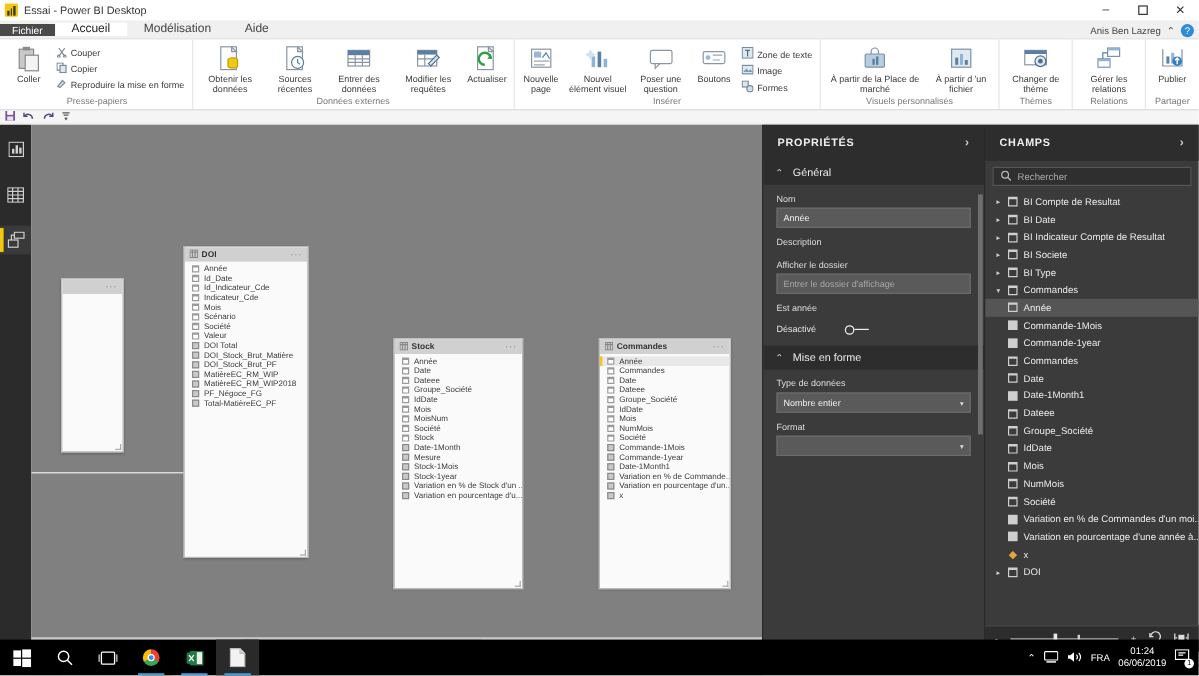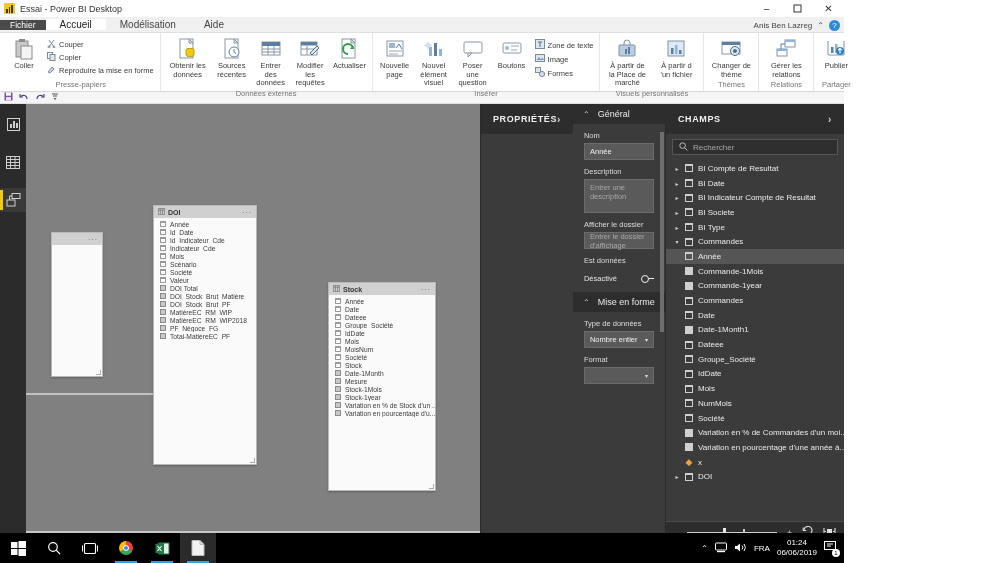--- a/index.html
+++ b/index.html
@@ -2,21 +2,21 @@
 <html><head>
 <meta charset="utf-8">
 <style>
   * { box-sizing: border-box; margin: 0; padding: 0; }
   html, body {
     width: 999px; height: 563px;
     overflow: hidden;
     font-family: "Liberation Sans", sans-serif;
     background: #ffffff;
   }
-  .app { position: relative; width: 844px; height: 563px; }
+  .app { position: relative; width: 999px; height: 563px; }
 
   
   .titlebar {
     height: 17px; background: #ffffff;
     display: flex; align-items: center;
     font-size: 9px; color: #333;
     position: relative;
   }
   .pbi-logo {
     width: 11px; height: 11px; margin-left: 4px; margin-right: 5px;
@@ -143,21 +143,21 @@
     display:flex; align-items:center; padding:0 16px; font-size:8.5px; color:#333;
     background:#ffffff; border-top:2px solid #f2c811;
   }
   .pt-add {
     width:24px; background:#f2c811; display:flex; align-items:center; justify-content:center;
     font-size:12px; color:#3a3a1a;
   }
 
   
   .props {
-    width:185px; background:#3b3b3b; color:#e8e8e8; display:flex; flex-direction:row;
+    width:185px; background:#3b3b3b; color:#e8e8e8; display:flex; flex-direction:column;
     border-left:1px solid #2a2a2a;
   }
   .panel-title {
     height:30px; background:#2d2d2d; display:flex; align-items:center;
     padding:0 12px; font-size:9px; letter-spacing:.6px; font-weight:bold; color:#f0f0f0;
   }
   .panel-title .chev { margin-left:auto; color:#cfcfcf; font-size:10px; }
   .props-body { flex:1; overflow:hidden; position:relative; padding-bottom:2px; }
   .section-head {
     display:flex; align-items:center; gap:8px; background:#2d2d2d;
@@ -853,30 +853,29 @@
         </div>
 
         <div class="fld">
           <label>Nom</label>
           <div class="inp">Année</div>
         </div>
 
 
         <div class="fld">
           <label>Description</label>
-          <div class="inp ta ph">Entrer une description</div>
         </div>
 
         <div class="fld">
           <label>Afficher le dossier</label>
           <div class="inp ph">Entrer le dossier d'affichage</div>
         </div>
 
         <div class="fld" style="padding-bottom:2px;">
-          <label>Est données</label>
+          <label>Est année</label>
         </div>
         <div class="toggle-row">
           <span>Désactivé</span>
           <span class="toggle">
             <span class="knob"></span>
             <span class="bar"></span>
           </span>
         </div>
 
         <div class="section-head" style="margin-top:9px;">

